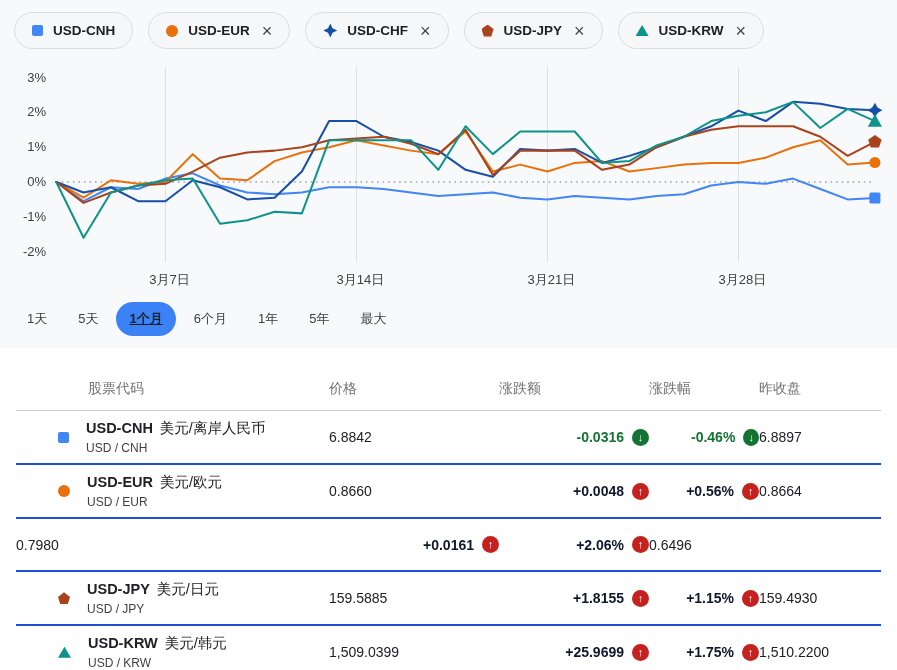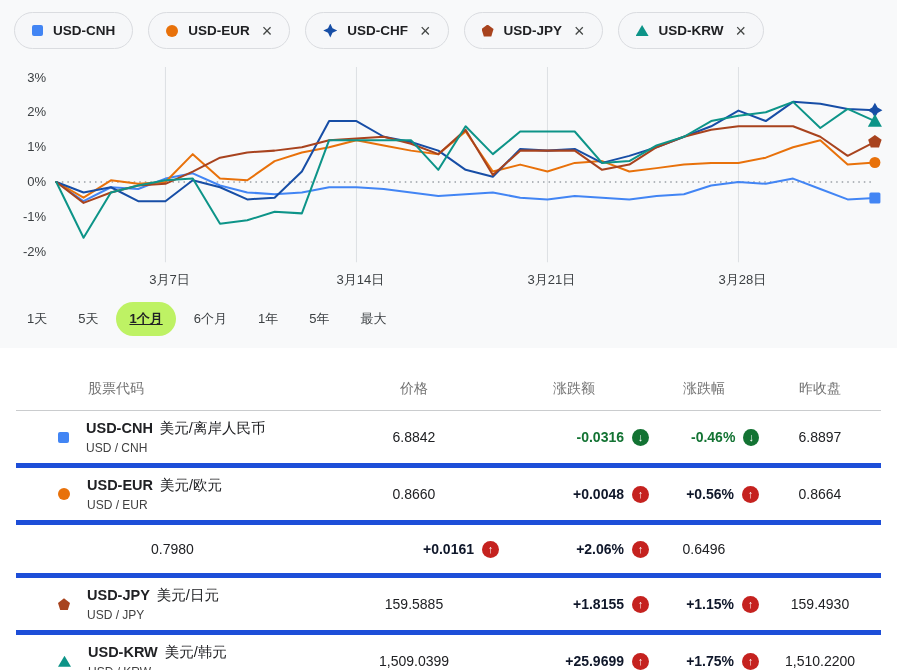--- a/index.html
+++ b/index.html
@@ -23,30 +23,30 @@
   .icon-pentagon { width: 12px; height: 12px;
     clip-path: polygon(50% 0%,100% 38%,81% 100%,19% 100%,0% 38%); }
   .icon-triangle { width: 13px; height: 11px;
     clip-path: polygon(50% 0%,100% 100%,0% 100%); }
 
   .chart-wrap { padding: 2px 6px 0 6px; }
   #chart-svg { display: block; width: 100%; }
 
   .ranges { display: flex; align-items: center; gap: 5px; padding: 6px 14px 12px 14px; }
   .range { padding: 8px 13px; border-radius: 17px; font-size: 13px; color: #3c4043; cursor: pointer; }
-  .range.selected { background: #bef264; color: #202124; font-weight: 700; text-decoration: underline; }
+  .range.selected { background: #3b82f6; color: #202124; font-weight: 700; text-decoration: underline; }
 
   
   .table { margin-top: 20px; padding: 0 16px; }
   .trow { display: grid; grid-template-columns: minmax(0,1fr) 170px 150px 110px 122px;
-    align-items: center; border-bottom: 5px solid #1d4ed8; }
+    align-items: center; border-bottom: 2px solid #1d4ed8; }
   .thead { border-bottom: 1px solid #caccce; }
   .th { font-size: 14px; color: #737373; padding: 12px 0 12px 0; }
   .th.first { padding-left: 72px; }
-  .num { text-align: center; font-size: 14px; }
+  .num { text-align: left; font-size: 14px; }
   .drow { min-height: 53px; cursor: pointer; }
   .ticker-cell { display: flex; align-items: center; gap: 17px; padding: 8px 0 8px 42px; }
   .tticker { font-weight: 700; font-size: 14.5px; }
   .tcn { font-size: 14.5px; margin-left: 7px; }
   .tsub { font-size: 12px; color: #404040; margin-top: 3px; }
   .chg { display: flex; justify-content: flex-end; align-items: center; gap: 8px; }
   .chg .txt { font-size: 14px; font-weight: 600; }
   .badge { width: 17px; height: 17px; border-radius: 50%; color: #fff;
     display: inline-flex; align-items: center; justify-content: center;
     font-size: 11px; font-weight: 700; line-height: 1; }

